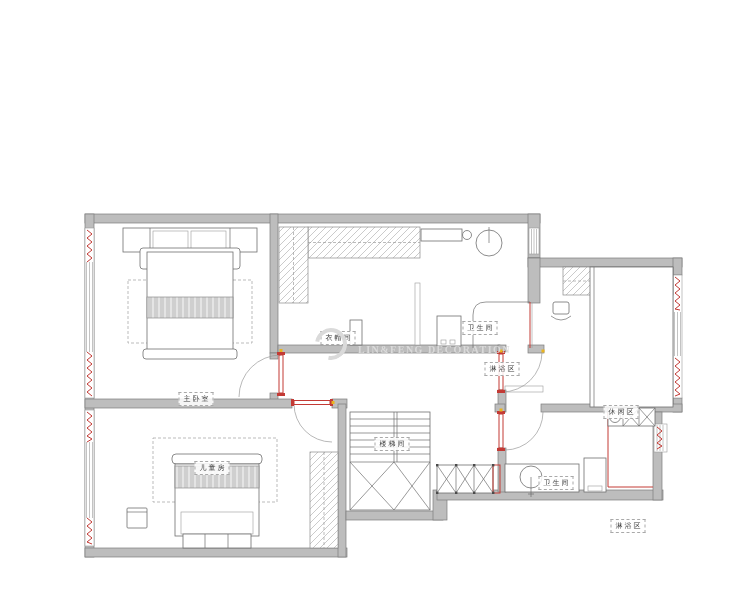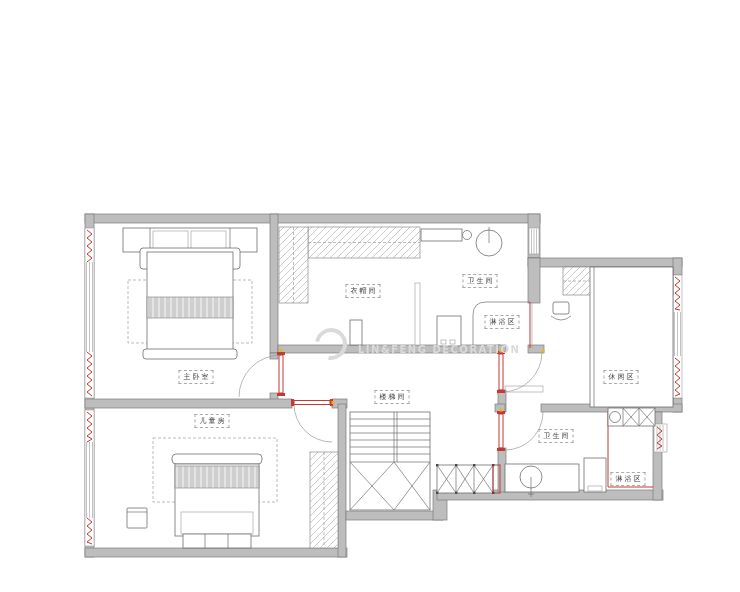--- a/index.html
+++ b/index.html
@@ -12,23 +12,23 @@
   .fur{fill:#fff;stroke:var(--line,#6f6f6f);stroke-width:.8;}
   .thin{fill:none;stroke:#9a9a9a;stroke-width:.6;}
   .dash{fill:none;stroke:var(--dash,#9d9d9d);stroke-width:.7;stroke-dasharray:3 2;}
   .red{stroke:var(--accent-red,#c33a35);fill:none;stroke-width:1;}
   .redf{fill:var(--accent-red,#c33a35);stroke:none;}
   .hinge{fill:var(--hinge-yellow,#e9b41f);stroke:none;}
   .arc{fill:none;stroke:#9a9a9a;stroke-width:.7;}
   .node{fill:#4a4a4a;}
   .room-label{position:absolute;transform:translate(-50%,-50%);border:1px dashed #a9a9a9;
       background:rgba(255,255,255,.85);color:#3a3a3a;font-size:7px;line-height:8px;
-      letter-spacing:2px;padding:2px 2px 2px 4px;white-space:nowrap;}
+      letter-spacing:2px;padding:2px 2px 2px 4px;white-space:nowrap;margin-top:47px;}
   .watermark{position:absolute;left:358px;top:344px;color:var(--watermark,#dadada);
-      font-size:10px;font-weight:bold;letter-spacing:1.5px;white-space:nowrap;}
+      font-size:10px;font-weight:bold;letter-spacing:1.5px;white-space:nowrap;font-family:Liberation Serif, serif;}
   .wm-logo{position:absolute;left:315px;top:328px;width:32px;height:32px;
       border:4px solid var(--watermark,#dadada);border-radius:50%;box-sizing:border-box;
       border-left-color:transparent;transform:rotate(-35deg);}
 </style>
 </head>
 <body>
 
 <div id="canvas">
 
 <svg width="740" height="592" viewBox="0 0 740 592">
@@ -242,26 +242,26 @@
     <rect class="hinge" x="499.5" y="349.5" width="3" height="3"></rect>
 
     <path class="arc" d="M543 412 A38 38 0 0 1 505 450"></path>
     <rect class="red" x="499" y="414" width="4" height="34"></rect>
     <rect class="redf" x="497" y="411" width="8" height="3"></rect>
     <rect class="redf" x="497" y="448" width="8" height="3"></rect>
     <rect class="hinge" x="499.5" y="408.5" width="3" height="3"></rect>
   </g>
 </svg>
 
-  <div class="room-label" style="left:196px;top:377px">主卧室</div>
-  <div class="room-label" style="left:363px;top:291px">衣帽间</div>
+  <div class="room-label" style="left:196px;top:352px">主卧室</div>
+  <div class="room-label" style="left:338px;top:291px">衣帽间</div>
   <div class="room-label" style="left:480px;top:281px">卫生间</div>
   <div class="room-label" style="left:502px;top:322px">淋浴区</div>
   <div class="room-label" style="left:392px;top:397px">楼梯间</div>
-  <div class="room-label" style="left:621px;top:377px">休闲区</div>
+  <div class="room-label" style="left:621px;top:365px">休闲区</div>
   <div class="room-label" style="left:212px;top:421px">儿童房</div>
   <div class="room-label" style="left:556px;top:436px">卫生间</div>
   <div class="room-label" style="left:628px;top:479px">淋浴区</div>
 
   <div class="wm-logo"></div>
   <div class="watermark">LIN&amp;FENG DECORATION</div>
 
 </div>
 
 </body></html>

